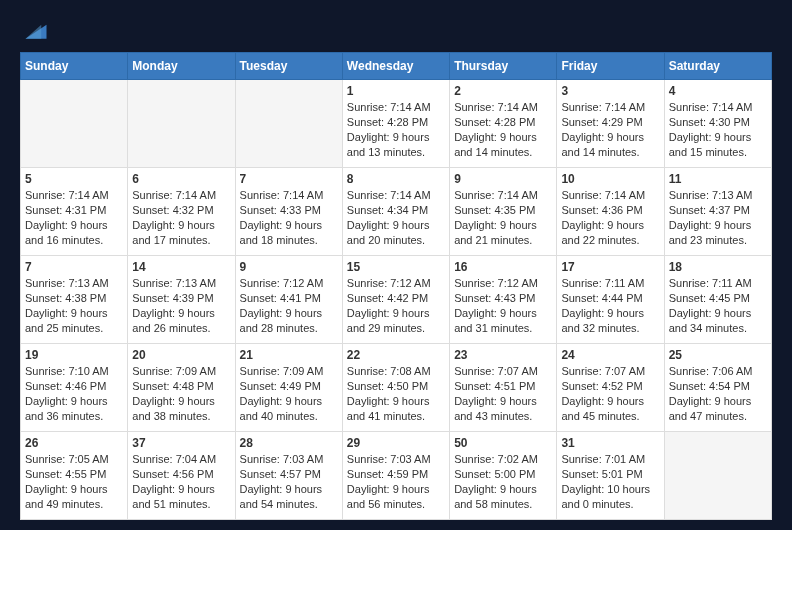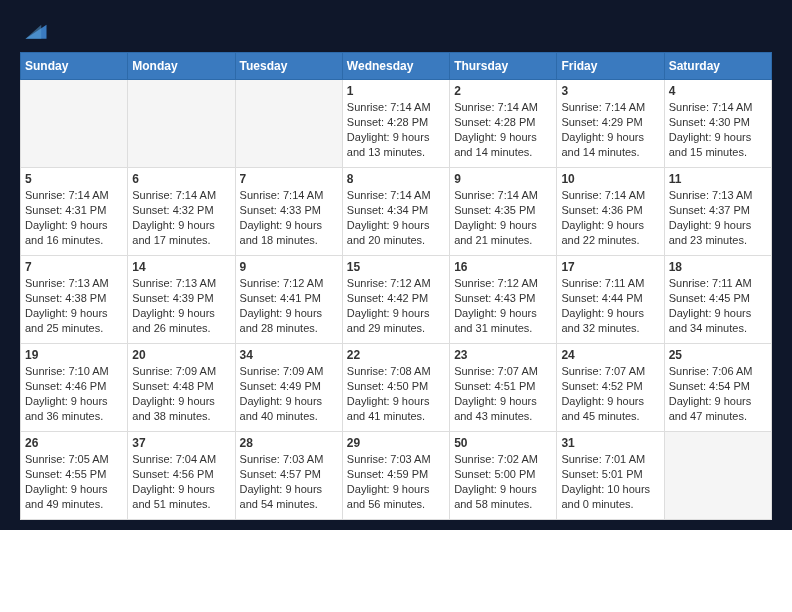--- a/index.html
+++ b/index.html
@@ -220,21 +220,21 @@
         <tr class="row-shade">
           <td>
             <div class="day-number">19</div>
             <div class="day-info">Sunrise: 7:10 AM<br>Sunset: 4:46 PM<br>Daylight: 9 hours and 36 minutes.</div>
           </td>
           <td>
             <div class="day-number">20</div>
             <div class="day-info">Sunrise: 7:09 AM<br>Sunset: 4:48 PM<br>Daylight: 9 hours and 38 minutes.</div>
           </td>
           <td>
-            <div class="day-number">34</div>
+            <div class="day-number">21</div>
             <div class="day-info">Sunrise: 7:09 AM<br>Sunset: 4:49 PM<br>Daylight: 9 hours and 40 minutes.</div>
           </td>
           <td>
             <div class="day-number">22</div>
             <div class="day-info">Sunrise: 7:08 AM<br>Sunset: 4:50 PM<br>Daylight: 9 hours and 41 minutes.</div>
           </td>
           <td>
             <div class="day-number">23</div>
             <div class="day-info">Sunrise: 7:07 AM<br>Sunset: 4:51 PM<br>Daylight: 9 hours and 43 minutes.</div>
           </td>

